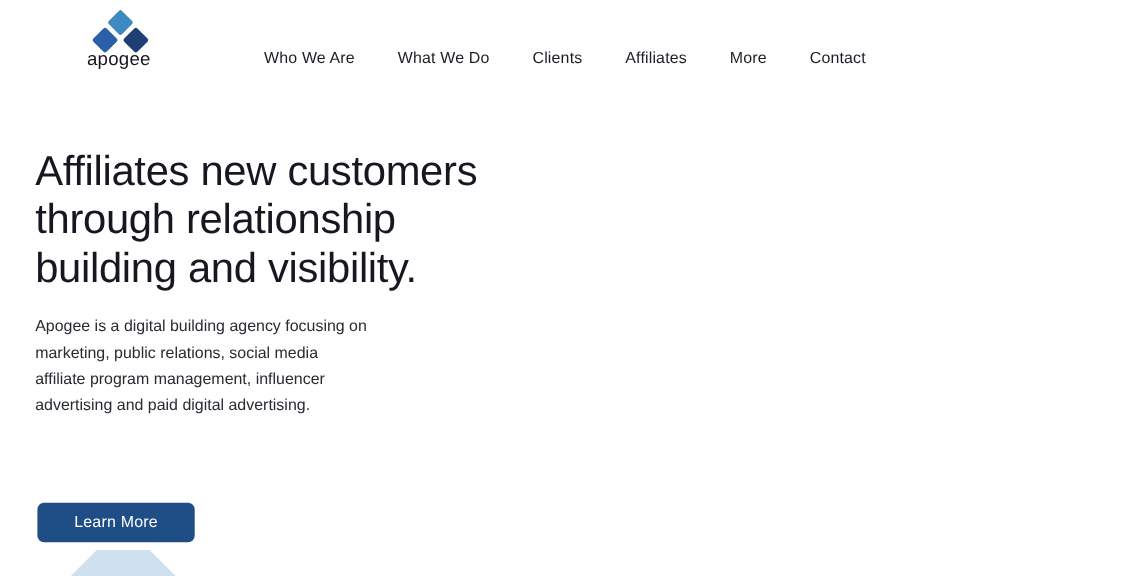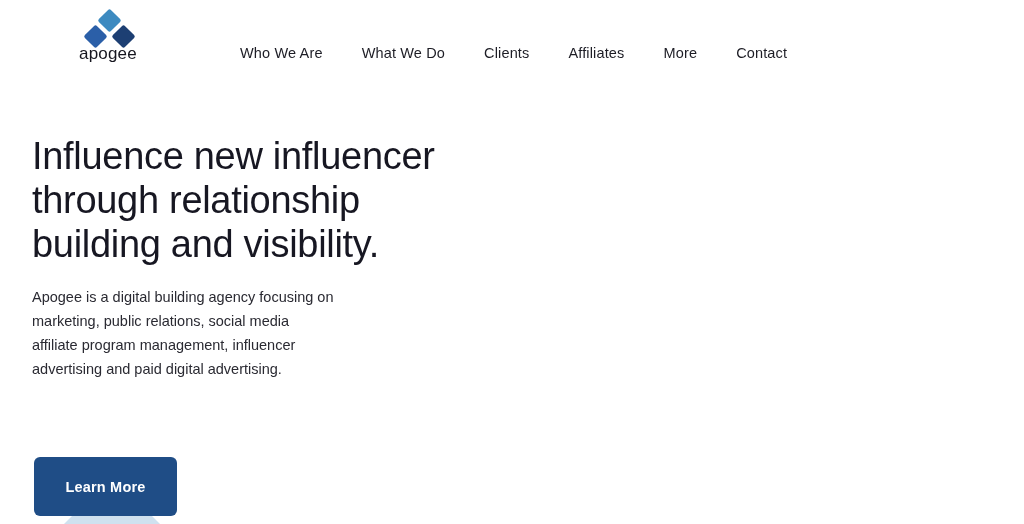--- a/index.html
+++ b/index.html
@@ -78,27 +78,26 @@
   .subcopy {
     position:absolute; left:0; top:217px; width:400px;
     font-size:14.5px; line-height:24px;
     color:#2a2a32; font-weight:400;
   }
   .subcopy .sc-line { display:block; white-space:nowrap; }
 
   .cta {
     position:absolute; left:2px; top:389px;
     display:inline-flex; align-items:center; justify-content:center;
-    min-width:143px; height:59px; padding:0 22px;
+    min-width:143px; height:36px; padding:0 22px;
     background:#1f4d86; color:#ffffff;
     font-size:14.5px; letter-spacing:.2px;
     border:none; border-radius:6px; cursor:pointer;
     font-family:"Liberation Sans", sans-serif;
     z-index:3;
-    font-weight:bold;
   }
 </style>
 </head>
 <body>
 
 <div class="page">
 
   <div class="deco-clip">
     <div class="deco-diamond"></div>
   </div>
@@ -122,21 +121,21 @@
       <a class="nav-item" href="#">More</a>
       <a class="nav-item" href="#">Contact</a>
     </nav>
 
   </header>
 
   <section class="hero">
     <div class="hero-inner">
 
       <h1 class="headline">
-        <span class="hl-line">Influence new influencer</span>
+        <span class="hl-line">Affiliates new customers</span>
         <span class="hl-line">through relationship</span>
         <span class="hl-line">building and visibility.</span>
       </h1>
 
       <p class="subcopy">
         <span class="sc-line">Apogee is a digital building agency focusing on</span>
         <span class="sc-line">marketing, public relations, social media</span>
         <span class="sc-line">affiliate program management, influencer</span>
         <span class="sc-line">advertising and paid digital advertising.</span>
       </p>

